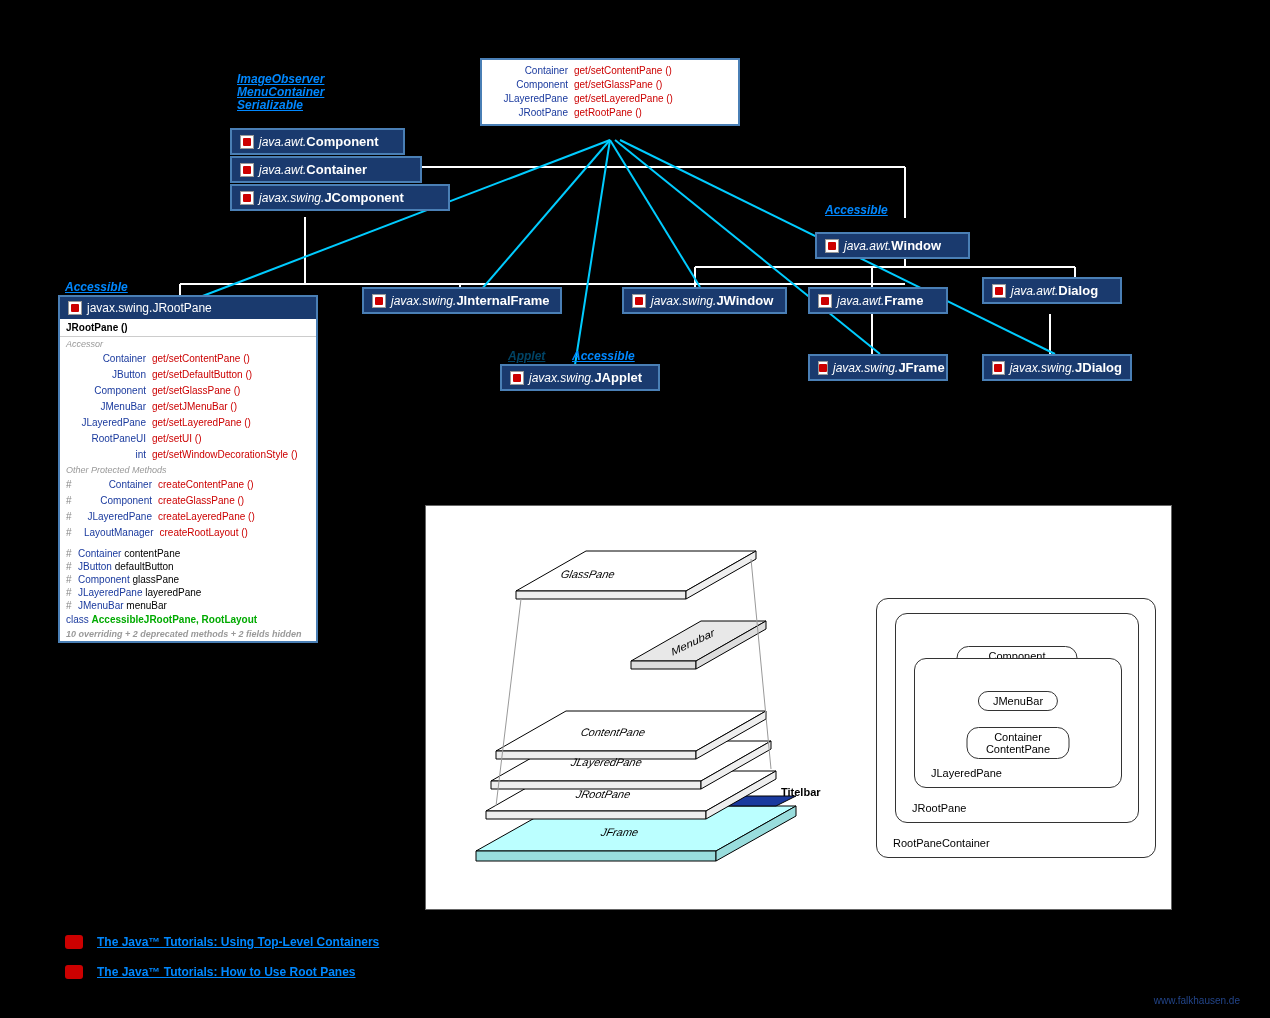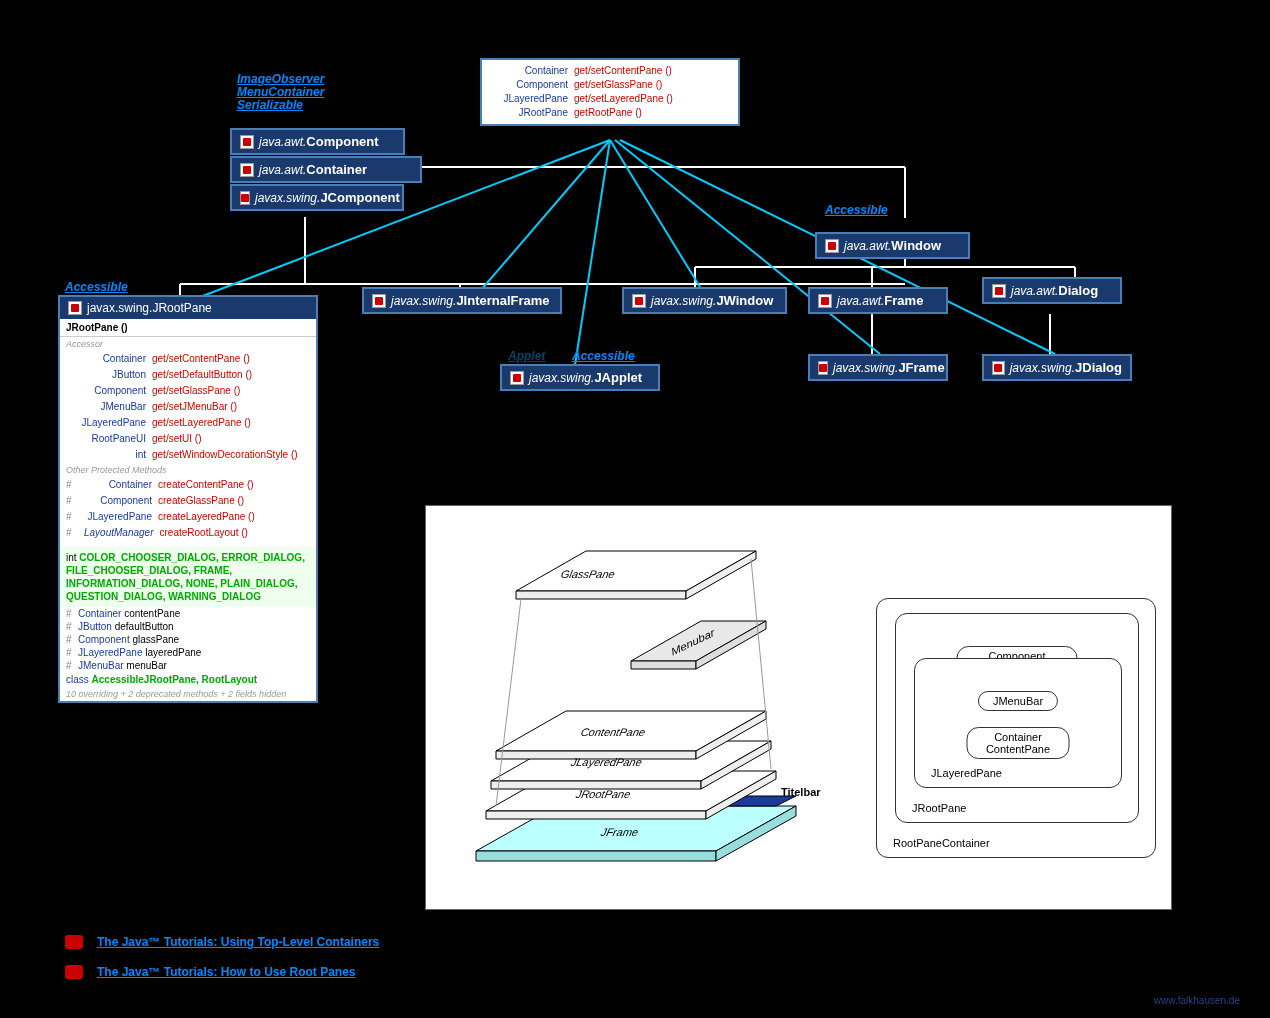--- a/index.html
+++ b/index.html
@@ -27,21 +27,21 @@
   .section-label { color: #999; font-style: italic; padding: 2px 6px; font-size: 9px; }
   .constructor { color: #000; font-weight: bold; padding: 3px 6px; border-bottom: 1px solid #ccc; }
   .constants-box { background: #efe; padding: 4px 6px; color: #0a0; font-weight: bold; line-height: 1.3; }
   .constants-box .type { color: #000; font-weight: normal; }
   .field-row { color: #888; padding: 1px 6px; }
   .field-row .ftype { color: #1a3a9e; }
   .field-row .fname { color: #000; }
   .prot { color: #888; display: inline-block; width: 12px; }
   .inner-class { color: #1a3a9e; padding: 2px 6px; }
   .inner-class .names { color: #0a0; font-weight: bold; }
-  .summary { color: #999; font-style: italic; padding: 2px 6px; font-size: 9px; }
+  .summary { color: #999; font-style: italic; padding: 2px 6px; font-size: 9px; font-weight: bold; }
   
   .stereotype { position: absolute; color: #08f; font-style: italic; font-weight: bold; font-size: 12px; text-decoration: underline; }
   .stereotype.dark { color: #046; }
   
   .link-row { position: absolute; display: flex; align-items: center; gap: 14px; text-decoration: underline; }
   .link-bullet { width: 18px; height: 14px; background: #c00; border-radius: 3px; }
   .link-text { color: #08f; text-decoration: underline; font-size: 12px; font-weight: bold; }
   
   .footer-link { position: absolute; color: #224488; font-size: 10px; }
   
@@ -114,21 +114,21 @@
       <span class="icon-sq icon-c"></span>
       <span><span class="pkg">java.awt.</span><span class="cname">Component</span></span>
     </div>
 </div>
 <div class="class-box" style="left:230px; top:156px; width:192px;">
   <div class="class-header">
       <span class="icon-sq icon-c"></span>
       <span><span class="pkg">java.awt.</span><span class="cname">Container</span></span>
     </div>
 </div>
-<div class="class-box" style="left:230px; top:184px; width:174px;text-align:center;">
+<div class="class-box" style="left:230px; top:184px; width:220px;text-align:center;">
   <div class="class-header">
       <span class="icon-sq icon-c"></span>
       <span><span class="pkg">javax.swing.</span><span class="cname">JComponent</span></span>
     </div>
 </div>
 
 <div class="stereotype" style="left:825px; top:203px;">Accessible</div>
 <div class="class-box" style="left:815px; top:232px; width:155px;">
   <div class="class-header">
       <span class="icon-sq icon-c"></span>
@@ -184,25 +184,24 @@
         <span class="ret-type" style="min-width:68px;">Component</span>
         <span class="method-name">createGlassPane ()</span>
       </div>
     <div class="method-row detail-row">
         <span class="prot">#</span>
         <span class="ret-type" style="min-width:68px;">JLayeredPane</span>
         <span class="method-name">createLayeredPane ()</span>
       </div>
     <div class="method-row detail-row">
         <span class="prot">#</span>
-        <span class="ret-type" style="min-width:68px;font-style:italic;">LayoutManager</span>
+        <span class="ret-type" style="min-width:68px;">LayoutManager</span>
         <span class="method-name">createRootLayout ()</span>
       </div>
     <div style="height:6px;"></div>
-    <div class="constants-box"><span class="type">int</span> <span>COLOR_CHOOSER_DIALOG, ERROR_DIALOG, FILE_CHOOSER_DIALOG, FRAME, INFORMATION_DIALOG, NONE, PLAIN_DIALOG, QUESTION_DIALOG, WARNING_DIALOG</span></div>
     <div class="field-row"><span class="prot">#</span><span class="ftype">Container</span> <span class="fname">contentPane</span></div>
     <div class="field-row"><span class="prot">#</span><span class="ftype">JButton</span> <span class="fname">defaultButton</span></div>
     <div class="field-row"><span class="prot">#</span><span class="ftype">Component</span> <span class="fname">glassPane</span></div>
     <div class="field-row"><span class="prot">#</span><span class="ftype">JLayeredPane</span> <span class="fname">layeredPane</span></div>
     <div class="field-row"><span class="prot">#</span><span class="ftype">JMenuBar</span> <span class="fname">menuBar</span></div>
     <div class="inner-class"><span>class</span> <span class="names">AccessibleJRootPane, RootLayout</span></div>
     <div class="summary">10 overriding + 2 deprecated methods + 2 fields hidden</div>
   </div>
 </div>
 

